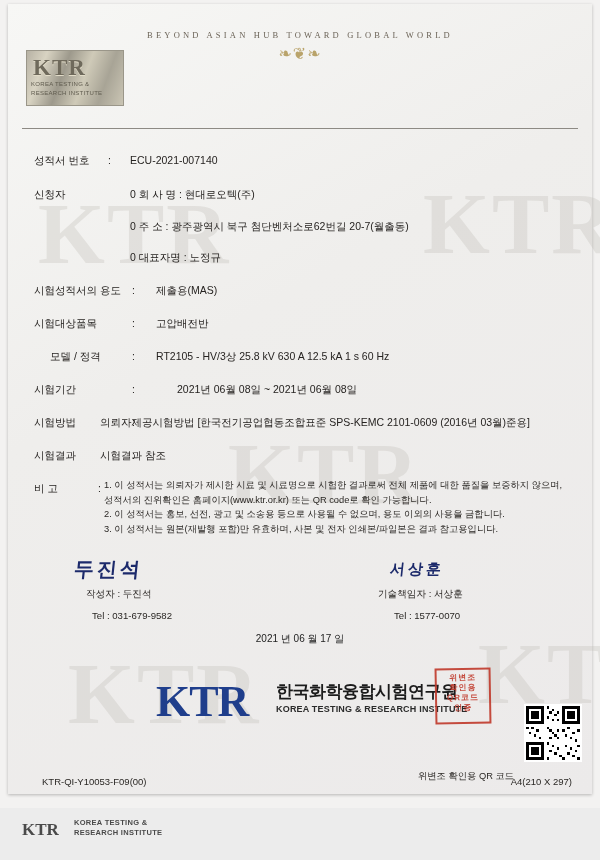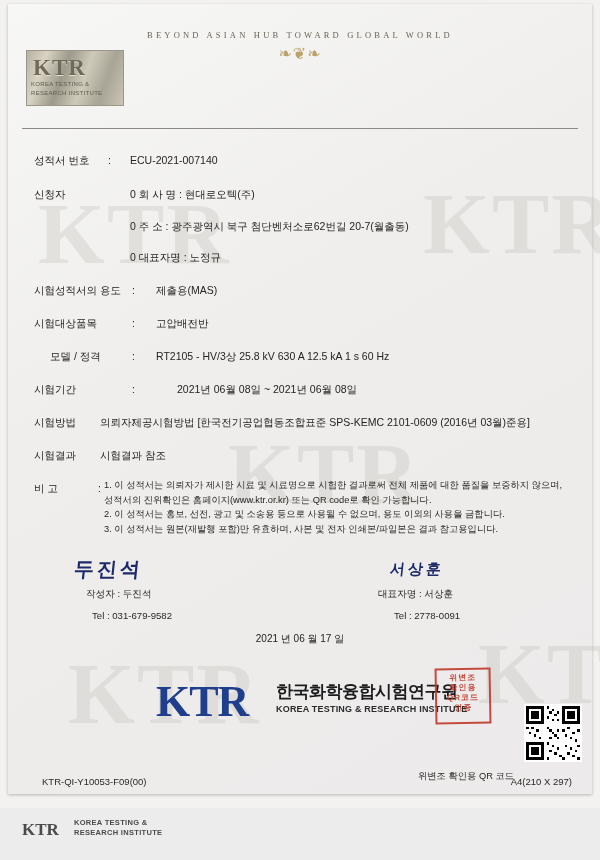--- a/index.html
+++ b/index.html
@@ -272,22 +272,22 @@
         <div>    성적서의 진위확인은 홈페이지(www.ktr.or.kr) 또는 QR code로 확인 가능합니다.</div>
         <div>2. 이 성적서는 홍보, 선전, 광고 및 소송용 등으로 사용될 수 없으며, 용도 이외의 사용을 금합니다.</div>
         <div>3. 이 성적서는 원본(재발행 포함)만 유효하며, 사본 및 전자 인쇄본/파일본은 결과 참고용입니다.</div>
       </div>
 
       <div class="sig-name" style="left:66px;top:418px;">두진석</div>
       <div class="sig-line" style="left:78px;top:450px;">작성자 : 두진석</div>
       <div class="sig-line" style="left:84px;top:472px;">Tel : 031-679-9582</div>
 
       <div class="sig-name" style="left:382px;top:422px;font-size:15px;">서상훈</div>
-      <div class="sig-line" style="left:370px;top:450px;">대표자명 : 서상훈</div>
-      <div class="sig-line" style="left:386px;top:472px;">Tel : 2778-0091</div>
+      <div class="sig-line" style="left:370px;top:450px;">기술책임자 : 서상훈</div>
+      <div class="sig-line" style="left:386px;top:472px;">Tel : 1577-0070</div>
     </div>
 
     <div class="date-center">2021 년 06 월 17 일</div>
 
     <div class="logo-ktr">KTR</div>
     <div class="logo-kr">한국화학융합시험연구원</div>
     <div class="logo-en">KOREA TESTING &amp; RESEARCH INSTITUTE</div>
 
     <div class="stamp">
       <span>위변조</span>

